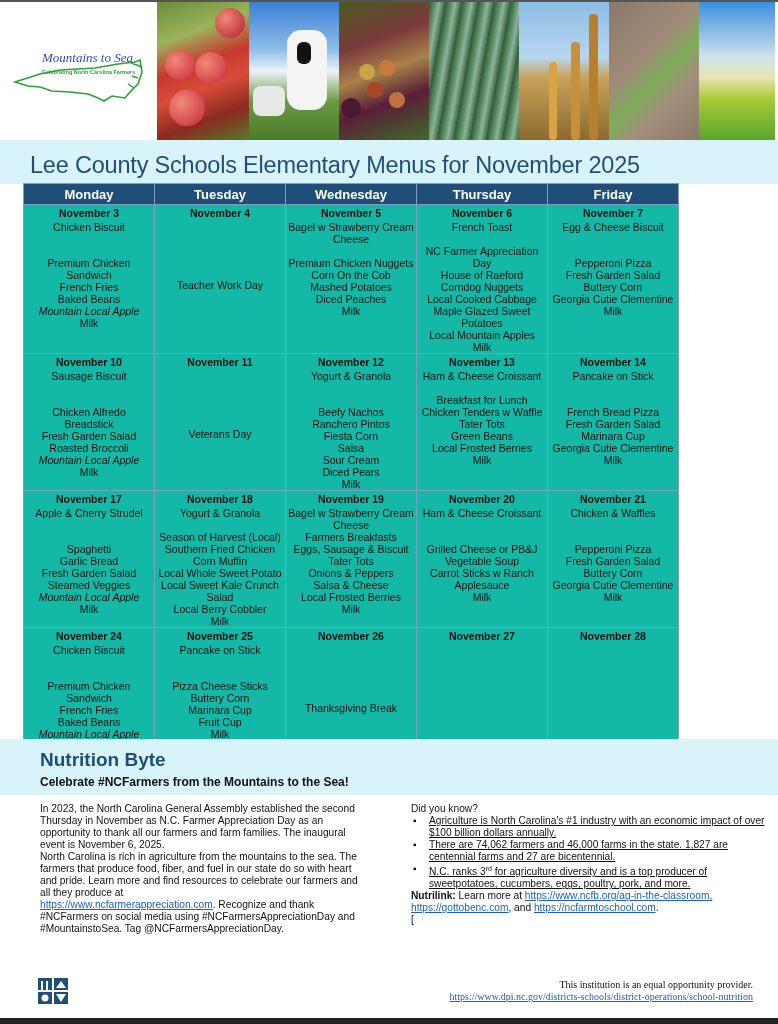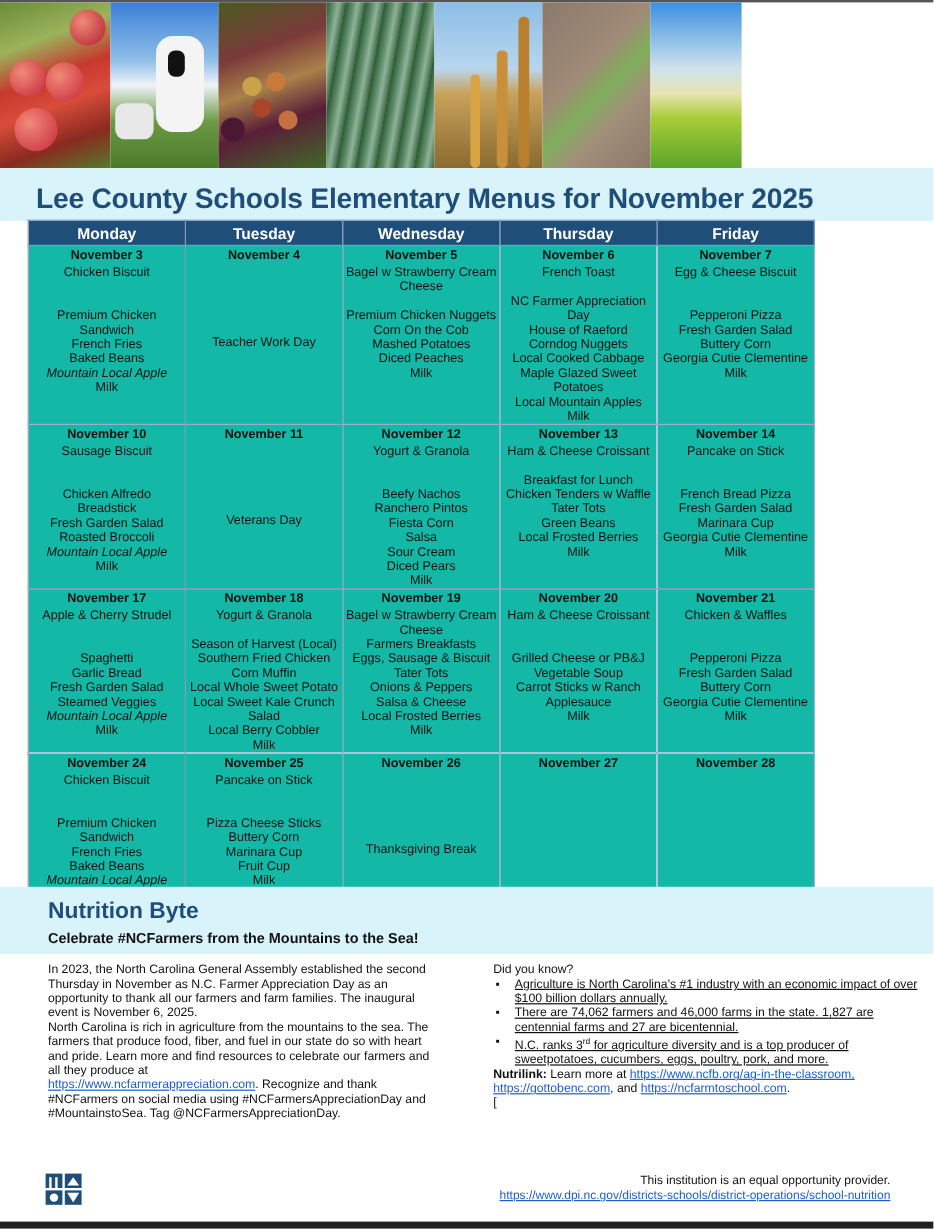--- a/index.html
+++ b/index.html
@@ -6,21 +6,21 @@
   html, body { width: 778px; height: 1024px; background: #ffffff; overflow: hidden; }
   body { font-family: "Liberation Sans", sans-serif; color: #111; position: relative; }
 
   
   .banner { position: absolute; left: 0; top: 0; width: 778px; height: 140px; display: flex; background: #fff; border-top: 2px solid #555; }
   .logo-area { width: 157px; height: 138px; position: relative; background: #fff; }
   .photo { height: 138px; position: relative; overflow: hidden; }
 
   
   .title-band { position: absolute; left: 0; top: 140px; width: 778px; height: 44px; background: #d9f3fb; }
-  .title { position: absolute; left: 30px; top: 152px; font-size: 23.5px; font-weight: bold; color: #1f4e79; letter-spacing: -0.2px; }
+  .title { position: absolute; left: 30px; top: 152px; font-size: 23.5px; font-weight: normal; color: #1f4e79; letter-spacing: -0.2px; }
 
   
   .menu { position: absolute; left: 23px; top: 183px; width: 656px; border-collapse: collapse; table-layout: fixed; }
   .menu th { background: #1f4e79; color: #fff; font-size: 13px; font-weight: bold; height: 21px; border: 1px solid #7f9dc4; }
   .menu td { border: 1px solid #7f9dc4; vertical-align: top; text-align: center; font-size: 10.5px; line-height: 12px; padding-top: 2px; background: #14b8a6; overflow: hidden; }
   .menu tr.r1 td { height: 146px; }
   .menu tr.r2 td { height: 134px; }
   .menu tr.r3 td { height: 134px; }
   .menu tr.r4 td { height: 121px; }
   .date { font-weight: bold; display: block; margin-bottom: 2px; }
@@ -41,27 +41,35 @@
   .col-right li { position: relative; padding-left: 18px; }
   .col-right li::before { content: "\25AA"; position: absolute; left: 2px; top: 0; font-size: 10px; }
   a.lnk { color: #1a5fcc; text-decoration: underline; text-align: right; }
   sup { font-size: 7px; }
 
   
   .footer-logo { position: absolute; left: 37px; top: 976px; display: flex; align-items: center; }
   .dpi-icon { width: 32px; height: 30px; margin-right: 4px; }
   .dpi-text1 { font-size: 11.5px; color: #1f4e79; line-height: 12px; }
   .dpi-text2 { font-size: 17px; font-weight: bold; color: #1f4e79; line-height: 17px; letter-spacing: -0.2px; }
-  .footer-right { position: absolute; right: 36px; top: 979px; text-align: right; font-size: 10px; line-height: 12px; }
+  .footer-right { position: absolute; right: 25px; top: 979px; text-align: right; font-size: 10px; line-height: 12px; font-family: Liberation Serif, serif; }
   .bottom-bar { position: absolute; left: 0; top: 1018px; width: 778px; height: 6px; background: #222; }
 </style>
 </head>
 <body>
 
 <div class="banner">
+  <div class="logo-area">
+    <svg width="157" height="138" viewBox="0 0 157 138">
+      <path d="M15 80 L40 72 L60 68 L95 66 L118 62 L135 60 L140 58 L142 70 L138 82 L130 90 L125 96 L112 94 L104 99 L98 96 L88 92 L70 90 L52 89 L40 85 L28 84 Z" fill="none" stroke="#2aa33a" stroke-width="1.6"></path>
+      <path d="M130 60 C134 64 140 62 142 66 M132 74 L138 76 M128 82 L134 86" stroke="#2aa33a" stroke-width="1.4" fill="none"></path>
+      <text x="42" y="60" font-family="Liberation Serif, serif" font-style="italic" font-size="13" fill="#2b4fb8">Mountains to Sea</text>
+      <text x="42" y="72" font-family="Liberation Sans, sans-serif" font-size="5.5" font-weight="bold" fill="#2aa33a">Celebrating North Carolina Farmers</text>
+    </svg>
+  </div>
   <div class="photo" style="width:92px;background:linear-gradient(160deg,#6a8c3a 0%,#9bb35a 25%,#c7382e 45%,#d94c3a 60%,#8a2a20 80%,#557a2a 100%);">
     <div style="position:absolute;left:8px;top:48px;width:30px;height:30px;border-radius:50%;background:radial-gradient(circle at 35% 35%,#f08a78,#c8283a);"></div>
     <div style="position:absolute;left:38px;top:50px;width:32px;height:32px;border-radius:50%;background:radial-gradient(circle at 35% 35%,#f08a78,#c8283a);"></div>
     <div style="position:absolute;left:12px;top:88px;width:36px;height:36px;border-radius:50%;background:radial-gradient(circle at 35% 35%,#f08a78,#c8283a);"></div>
     <div style="position:absolute;left:58px;top:6px;width:30px;height:30px;border-radius:50%;background:radial-gradient(circle at 35% 35%,#f08a78,#b01e2e);"></div>
   </div>
   <div class="photo" style="width:90px;background:linear-gradient(180deg,#3b7fd6 0%,#8fbfe8 35%,#eef3f8 50%,#6b9a44 72%,#4b7a2a 100%);">
     <div style="position:absolute;left:38px;top:28px;width:40px;height:80px;background:#f4f4f4;border-radius:14px;"></div>
     <div style="position:absolute;left:48px;top:40px;width:14px;height:22px;background:#111;border-radius:6px;"></div>
     <div style="position:absolute;left:4px;top:84px;width:32px;height:30px;background:#e8e8e8;border-radius:8px;"></div>

